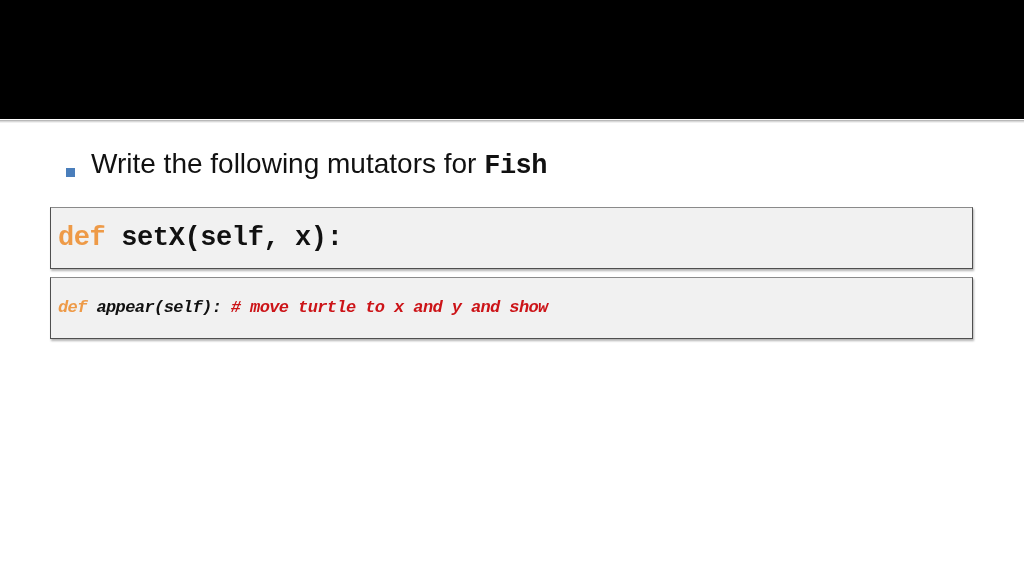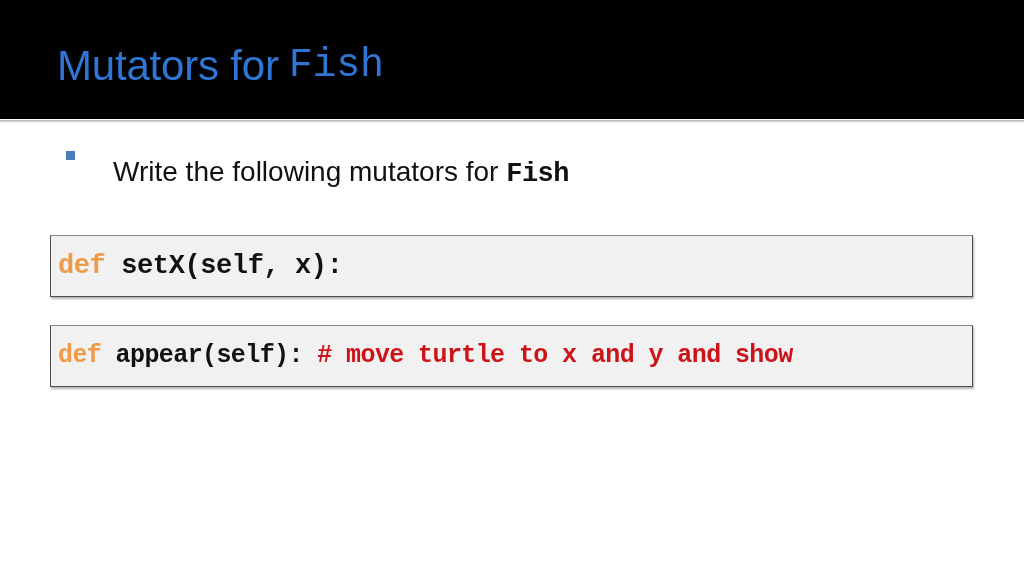--- a/index.html
+++ b/index.html
@@ -62,25 +62,24 @@
     font-family: "Liberation Mono", "DejaVu Sans Mono", monospace;
     font-weight: 400;
     font-size: 40px;
     margin-left: 10px;
   }
 
   
   .bullet-row {
     position: absolute;
     left: 66px;
-    top: 156px;
+    top: 148px;
     display: flex;
-    align-items: flex-start;
+    align-items: flex-end;
     white-space: nowrap;
-    gap: 22px;
   }
   .bullet-marker {
     width: 9px;
     height: 9px;
     background: #4A7EBB;
     margin-right: 16px;
     position: relative;
     top: -5px;
     flex: 0 0 auto;
   }
@@ -111,55 +110,51 @@
     width: 923px;
     height: 62px;
     background: #F1F1F1;
     border: 1px solid #4F4F4F;
     border-top-color: #8a8a8a;
     box-shadow: 1px 2px 2px rgba(0,0,0,0.30);
     margin-bottom: 8px;
     display: flex;
     align-items: center;
     overflow: hidden;
-    margin-top: 28px;
   }
   .code-line {
     padding-left: 7px;
     white-space: nowrap;
     font-family: "Liberation Mono", "DejaVu Sans Mono", monospace;
     font-weight: bold;
     font-size: 27px;
     line-height: 30px;
     letter-spacing: -0.4px;
     color: #111111;
   }
   .code-box.compact .code-line {
-    font-size: 25px;
+    font-size: 17px;
     letter-spacing: -0.6px;
+    font-style: italic;
   }
   .kw-def {
     color: #EE9A47;
   }
   .cmt {
     color: #CC1418;
   }
 </style>
 </head>
 <body>
 
 <div class="slide">
 
   <div class="header-band"></div>
   <div class="header-rule"></div>
 
-  <div class="slide-title">
-    <span class="title-plain">Mutators for</span>
-    <span class="title-mono">Fish</span>
-  </div>
 
   <div class="bullet-row">
     <span class="bullet-marker"></span>
     <span class="bullet-text">
       <span>Write the following mutators for</span>
       <span class="mono-bold">Fish</span>
     </span>
   </div>
 
   <div class="code-list">

